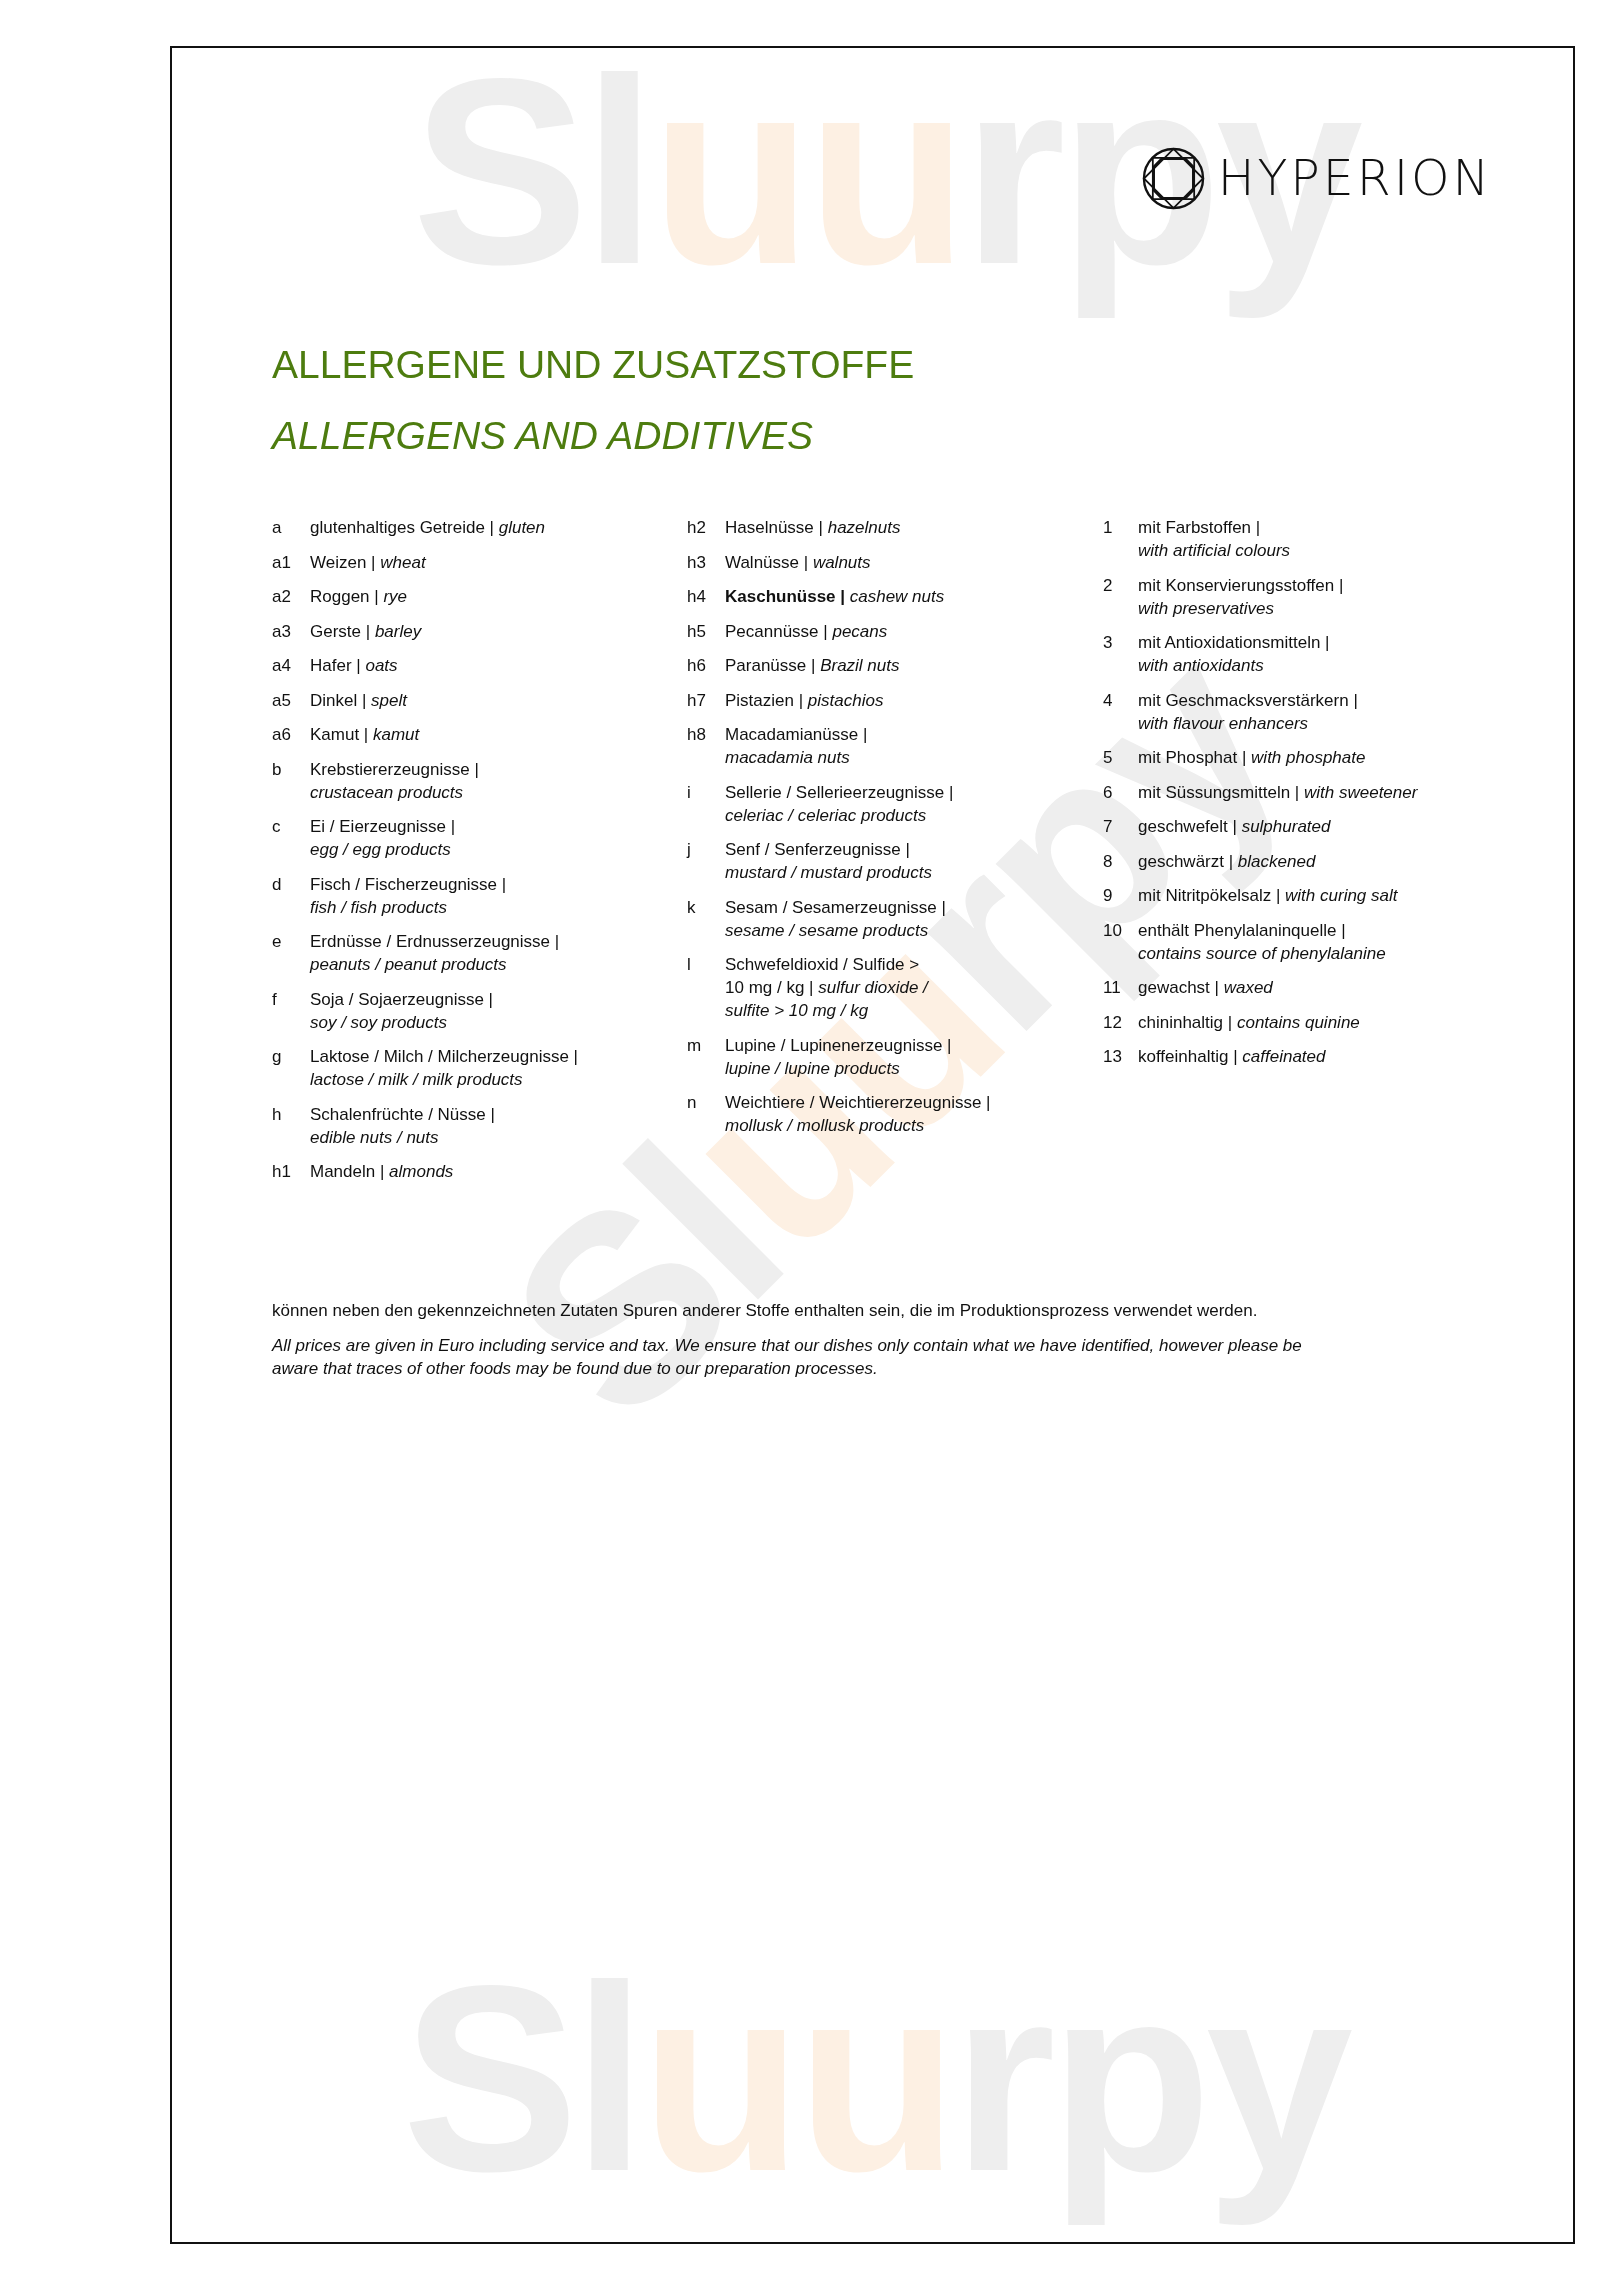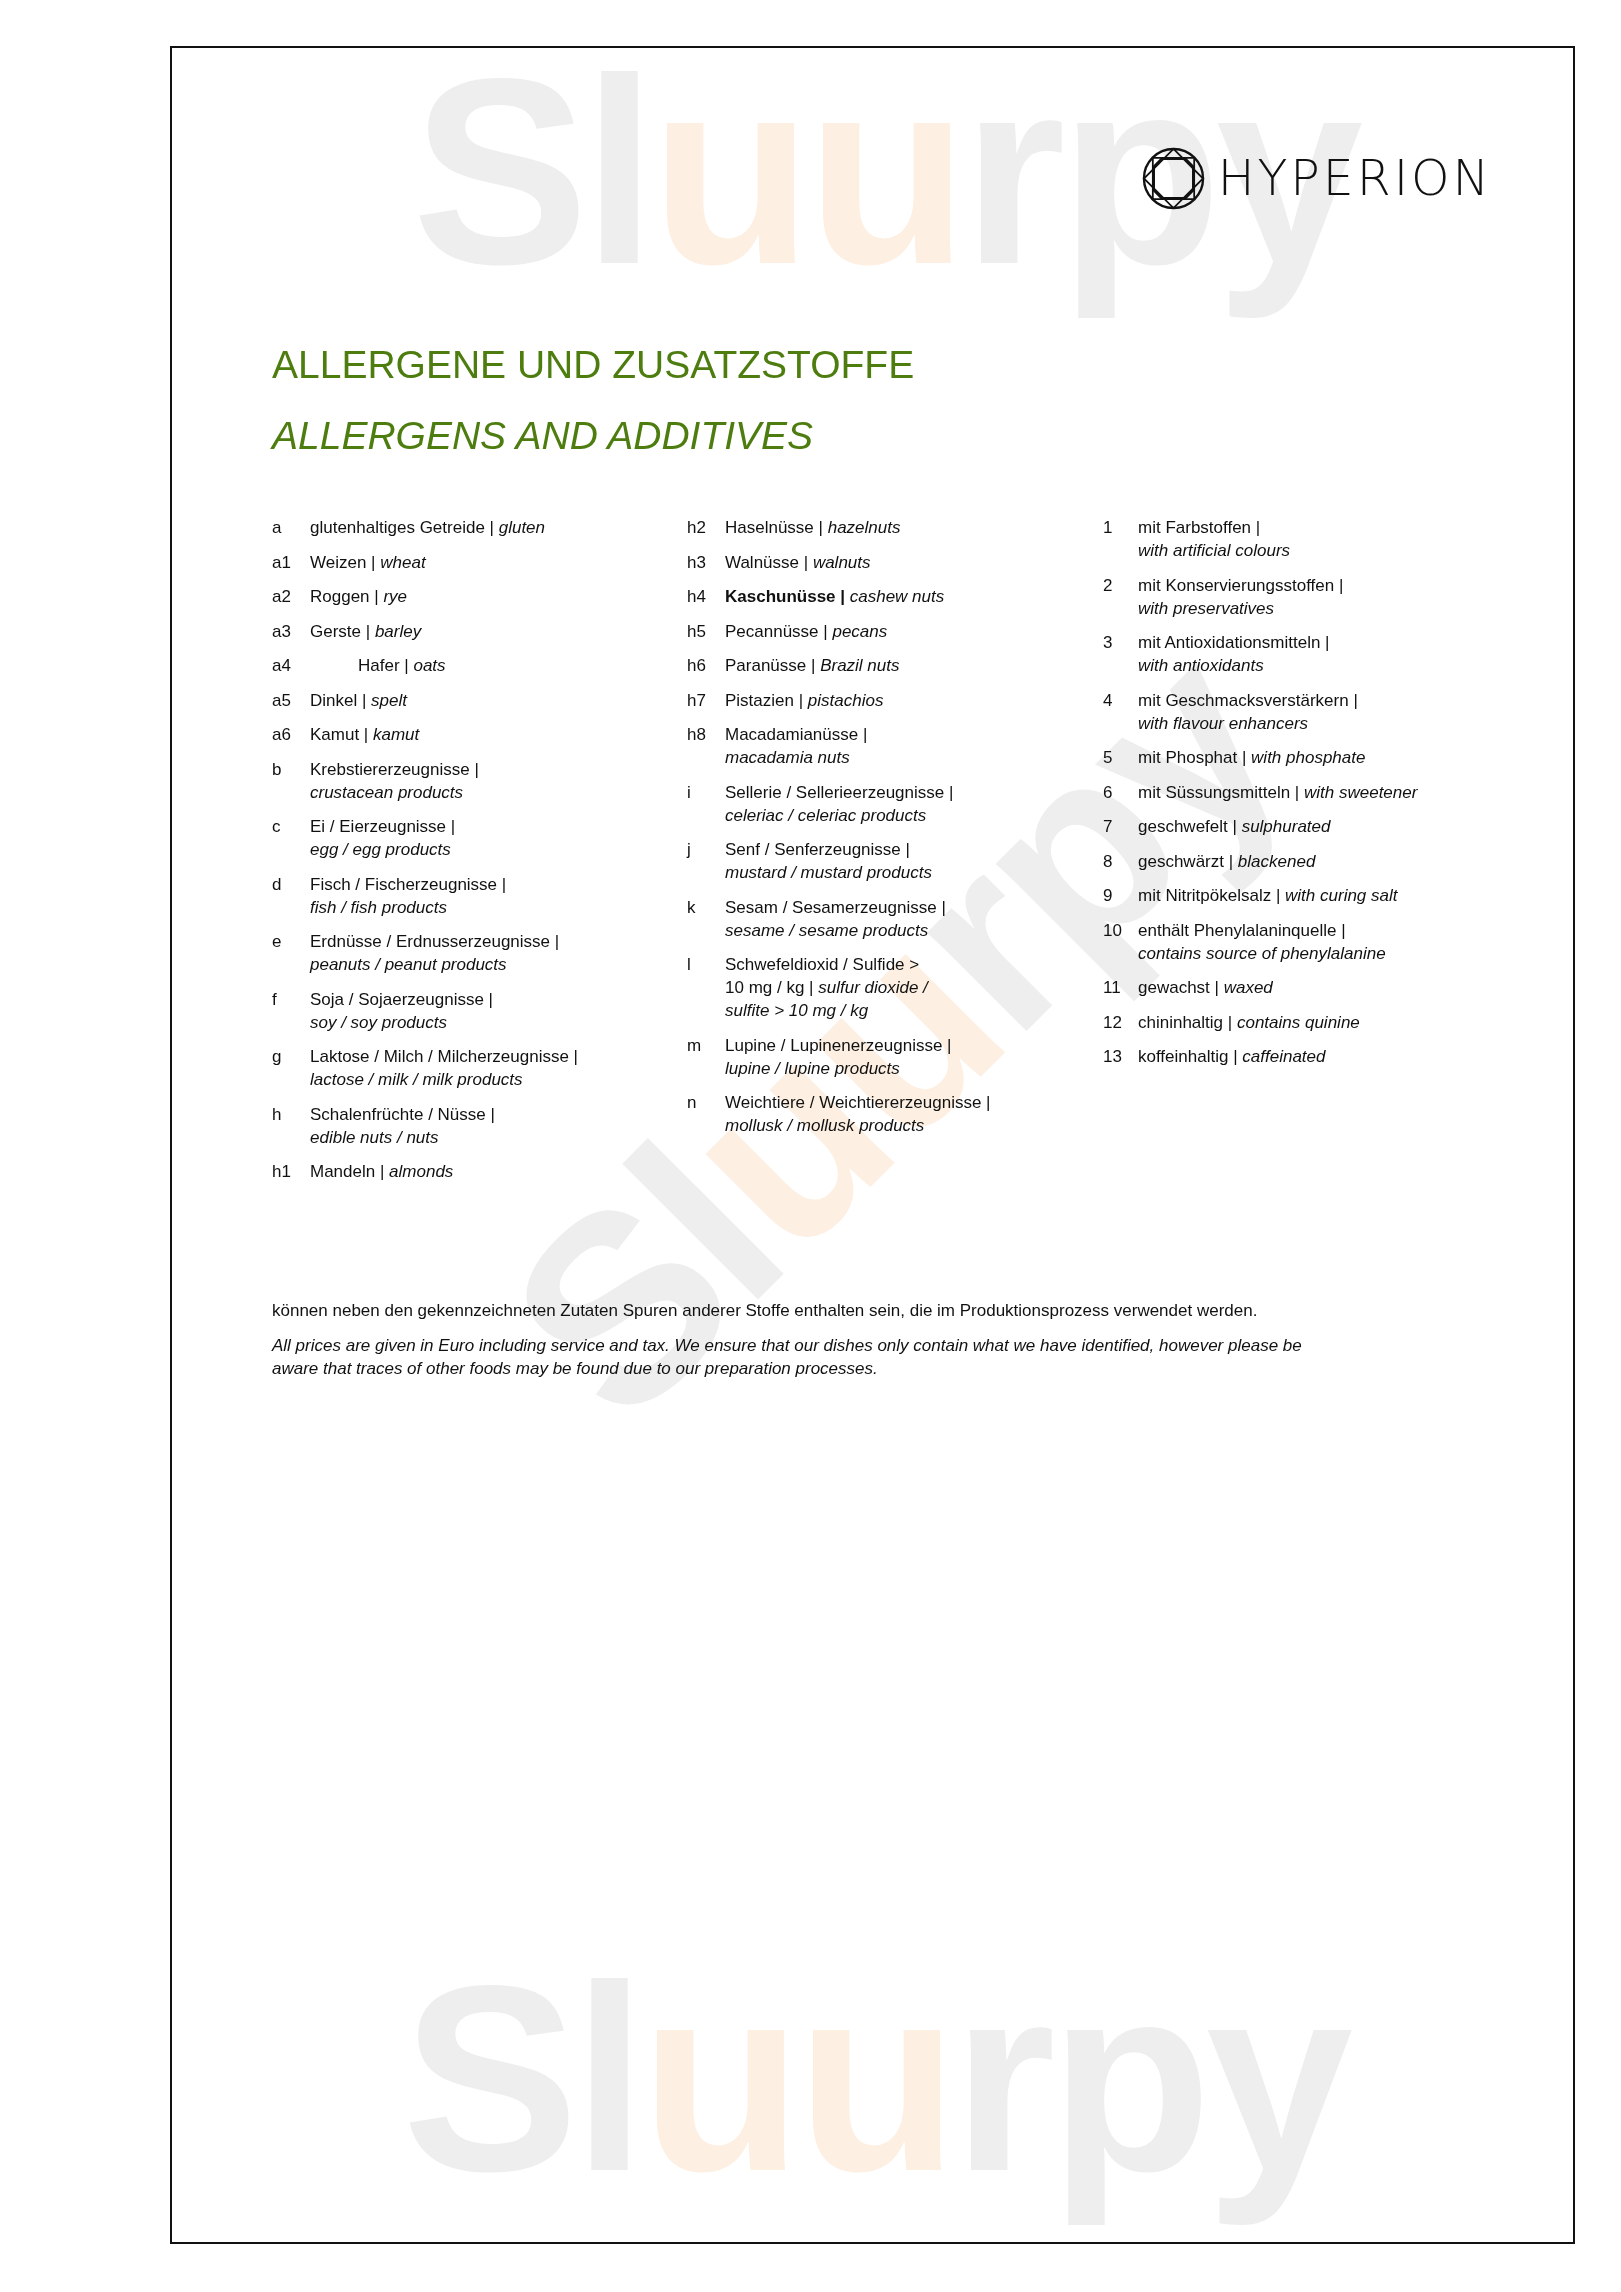--- a/index.html
+++ b/index.html
@@ -96,21 +96,21 @@
     </div>
     <div class="item">
       <span class="code">a3</span>
       <div class="txt">
         <div><span class="de" style="white-space: pre;">Gerste | </span><em>barley</em></div>
       </div>
     </div>
     <div class="item">
       <span class="code">a4</span>
       <div class="txt">
-        <div><span class="de" style="white-space: pre; margin-left: 48px;">Hafer | </span><em>oats</em></div>
+        <div><span class="de" style="white-space: pre;">Hafer | </span><em>oats</em></div>
       </div>
     </div>
     <div class="item">
       <span class="code">a5</span>
       <div class="txt">
         <div><span class="de" style="white-space: pre;">Dinkel | </span><em>spelt</em></div>
       </div>
     </div>
     <div class="item">
       <span class="code">a6</span>

